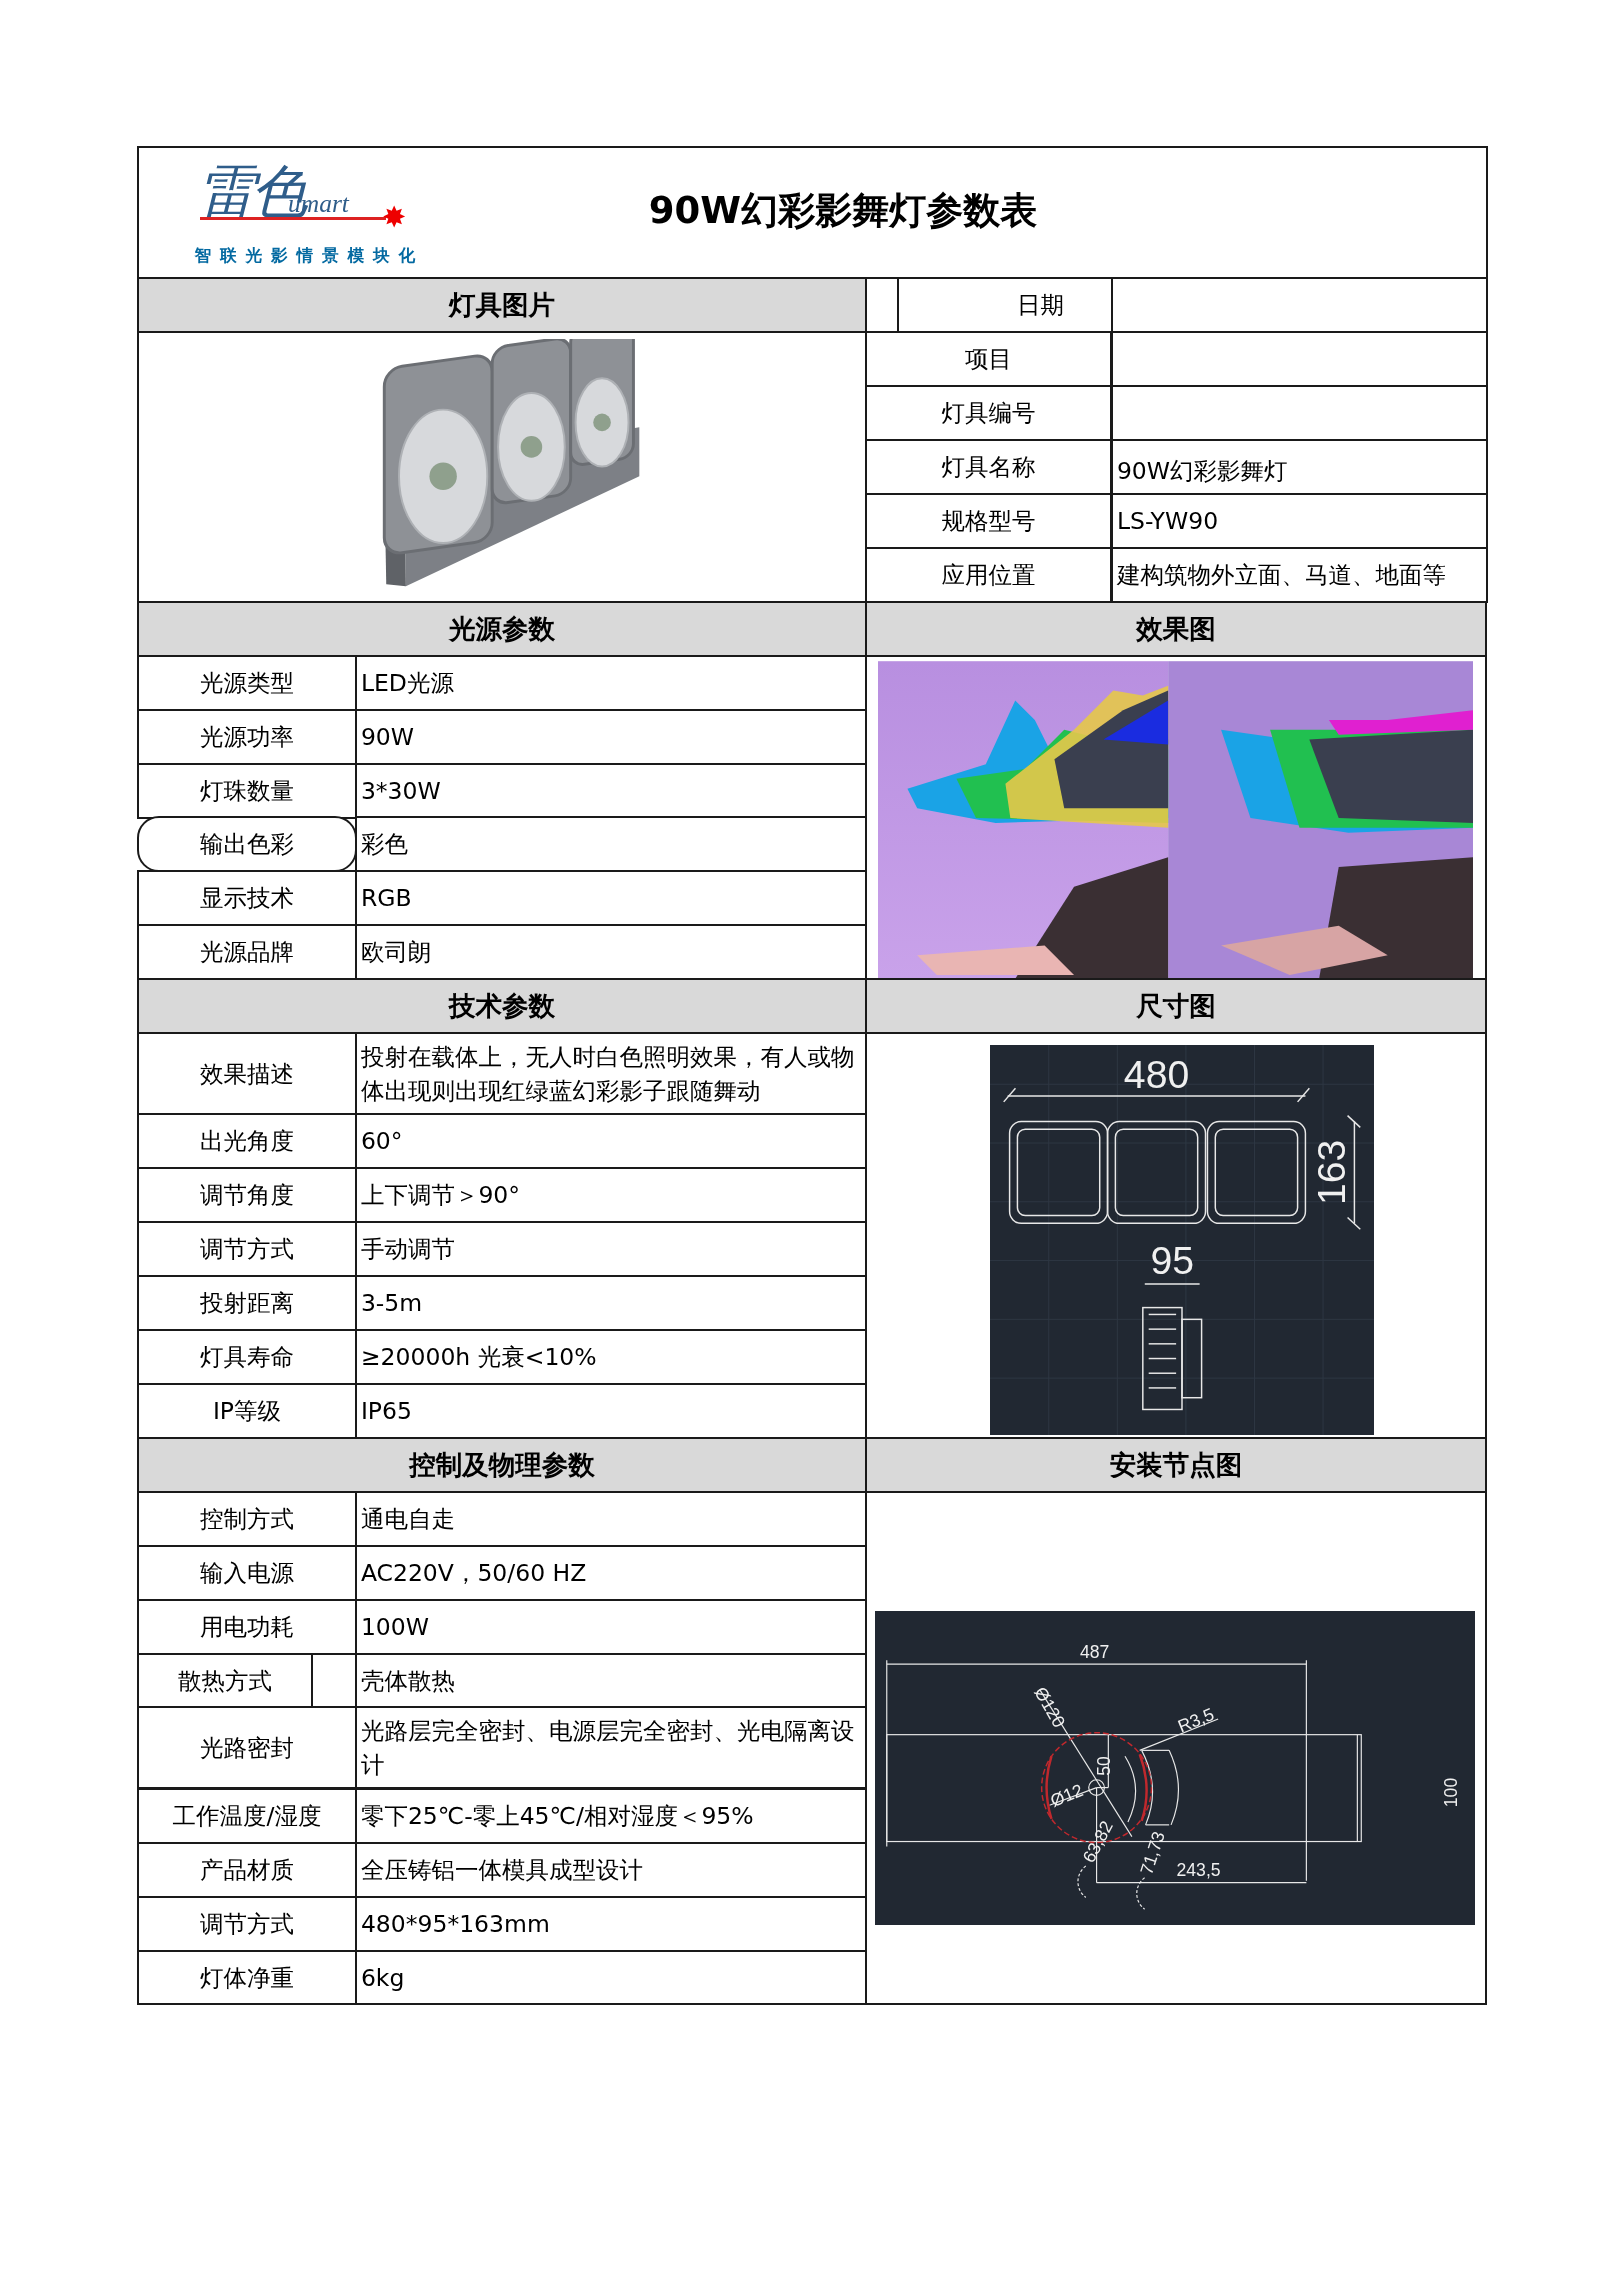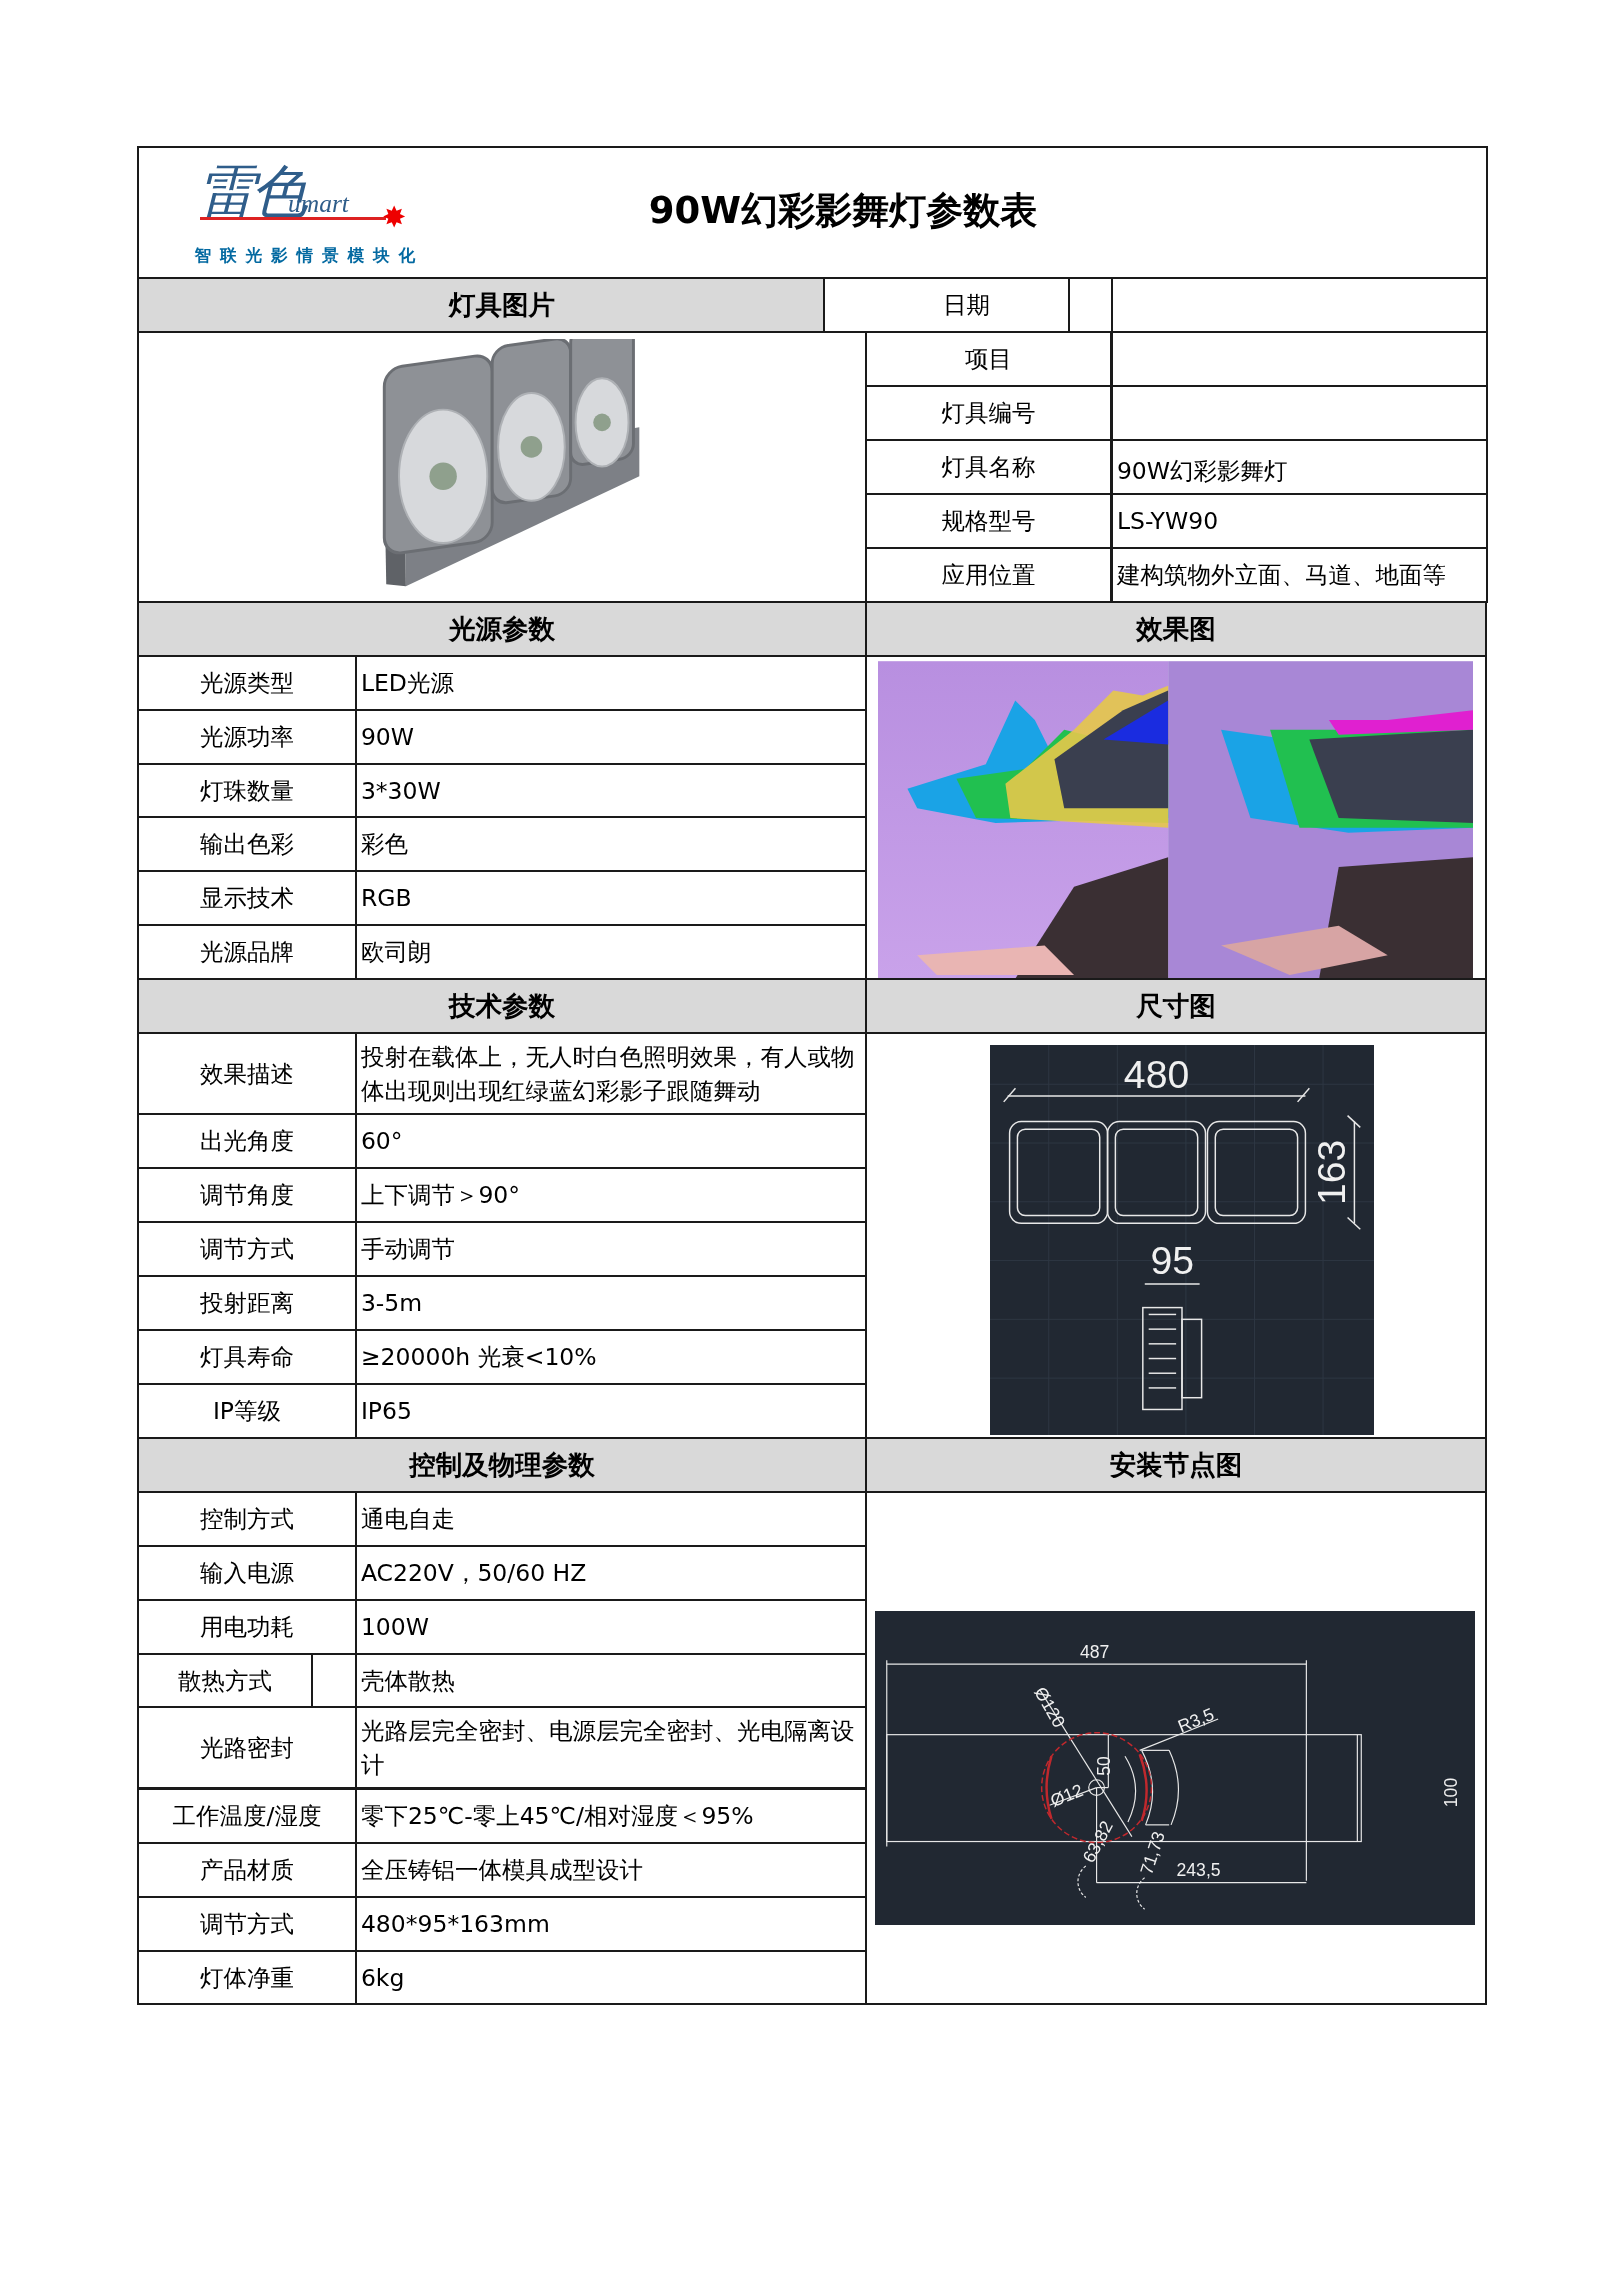--- a/index.html
+++ b/index.html
@@ -40,21 +40,21 @@
     <rect x="230" y="22" width="64" height="140" rx="14" fill="#8e9196" stroke="#6b6e73" stroke-width="3" transform="skewY(-8)"></rect>
     <ellipse cx="100" cy="140" rx="45" ry="68" fill="#d7d9dc" stroke="#aeb1b5" stroke-width="2"></ellipse>
     <ellipse cx="190" cy="110" rx="34" ry="55" fill="#d7d9dc" stroke="#aeb1b5" stroke-width="2"></ellipse>
     <ellipse cx="262" cy="85" rx="27" ry="45" fill="#d7d9dc" stroke="#aeb1b5" stroke-width="2"></ellipse>
     <circle cx="100" cy="140" r="14" fill="#8fa08d"></circle>
     <circle cx="190" cy="110" r="11" fill="#8fa08d"></circle>
     <circle cx="262" cy="85" r="9" fill="#8fa08d"></circle>
   </svg>
 </div>
 
-<div class="cell lbl" style="left:823px;top:277px;width:247px;height:56px;padding-left:40px;">日期</div>
+<div class="cell lbl" style="left:897px;top:277px;width:247px;height:56px;padding-left:40px;">日期</div>
 <div class="cell val" style="left:1111px;top:277px;width:377px;height:56px;"></div>
 <div class="cell lbl" style="left:865px;top:331px;width:247px;height:56px;">项目</div>
 <div class="cell val" style="left:1111px;top:331px;width:377px;height:56px;"></div>
 <div class="cell lbl" style="left:865px;top:385px;width:247px;height:56px;">灯具编号</div>
 <div class="cell val" style="left:1111px;top:385px;width:377px;height:56px;"></div>
 <div class="cell lbl" style="left:865px;top:439px;width:247px;height:56px;">灯具名称</div>
 <div class="cell val" style="left:1111px;top:439px;width:377px;height:64px;">90W幻彩影舞灯</div>
 <div class="cell lbl" style="left:865px;top:493px;width:247px;height:56px;">规格型号</div>
 <div class="cell val" style="left:1111px;top:493px;width:377px;height:56px;">LS-YW90</div>
 <div class="cell lbl" style="left:865px;top:547px;width:247px;height:56px;">应用位置</div>
@@ -62,21 +62,21 @@
 
 <div class="cell hdr" style="left:137px;top:601px;width:730px;height:56px;">光源参数</div>
 <div class="cell hdr" style="left:865px;top:601px;width:622px;height:56px;">效果图</div>
 
 <div class="cell lbl" style="left:137px;top:655px;width:220px;height:56px;">光源类型</div>
 <div class="cell val" style="left:355px;top:655px;width:513px;height:56px;">LED光源</div>
 <div class="cell lbl" style="left:137px;top:709px;width:220px;height:56px;">光源功率</div>
 <div class="cell val" style="left:355px;top:709px;width:513px;height:56px;">90W</div>
 <div class="cell lbl" style="left:137px;top:763px;width:220px;height:56px;">灯珠数量</div>
 <div class="cell val" style="left:355px;top:763px;width:513px;height:56px;">3*30W</div>
-<div class="cell lbl" style="left:137px;top:816px;width:220px;height:56px;">输出色彩</div>
+<div class="cell lbl" style="left:137px;top:816px;width:220px;height:56px;border-radius:22px;">输出色彩</div>
 <div class="cell val" style="left:355px;top:816px;width:513px;height:56px;">彩色</div>
 <div class="cell lbl" style="left:137px;top:870px;width:220px;height:56px;">显示技术</div>
 <div class="cell val" style="left:355px;top:870px;width:513px;height:56px;">RGB</div>
 <div class="cell lbl" style="left:137px;top:924px;width:220px;height:56px;">光源品牌</div>
 <div class="cell val" style="left:355px;top:924px;width:513px;height:56px;">欧司朗</div>
 
 <div class="cell" style="left:865px;top:655px;width:622px;height:325px;"></div>
 <div class="abs" style="left:878px;top:661px;width:595px;height:318px;overflow:hidden;">
   <svg width="595" height="318" viewBox="0 0 607 324">
     <defs>

